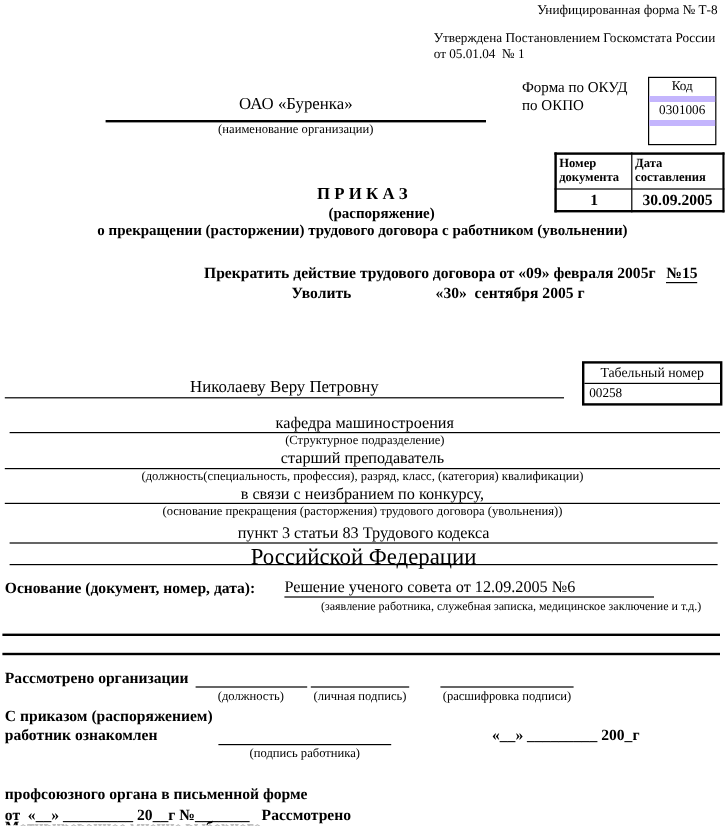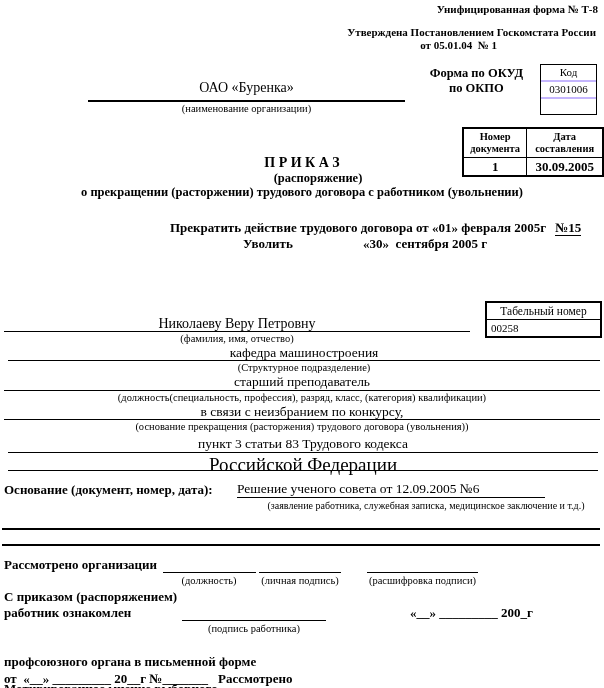--- a/index.html
+++ b/index.html
@@ -1,37 +1,37 @@
 <!DOCTYPE html>
 <html><head>
 <meta charset="utf-8">
 <style>
   html,body{margin:0;padding:0;background:#fff;}
   .page{position:relative;width:604px;height:688px;background:#fff;
         font-family:"Liberation Serif","DejaVu Serif",serif;color:#000;overflow:hidden;}
   .abs{position:absolute;}
   .b{font-weight:bold;}
   .ctr{text-align:center;}
-  .rgt{text-align:center;font-weight:bold;}
+  .rgt{text-align:left;}
   .small{font-size:10.5px;line-height:12px;}
   .txt10{font-size:10px;line-height:12px;}
   .txt11{font-size:11px;line-height:13px;}
   .txt12{font-size:12.5px;line-height:15px;}
   .txt13{font-size:13px;line-height:15px;}
   .txt14{font-size:14px;line-height:16px;}
   .pre{white-space:pre;}
   .hline{position:absolute;height:0;border-top:1px solid #000;}
   .h2{border-top-width:2px;}
   .ulspan{border-bottom:1px solid #000;}
   .code-box{width:55px;border:1px solid #000;font-size:11px;}
-  .code-row{height:15px;line-height:15px;border-top:2px solid #c4b5fd;}
+  .code-row{height:15px;line-height:15px;border-top:5px solid #c4b5fd;}
   .code-row.first{border-top:none;}
   .doc-table{border-collapse:collapse;border:2px solid #000;}
   .doc-table th{font-size:10.5px;line-height:12px;font-weight:bold;border:1px solid #000;
-                text-align:center;vertical-align:middle;padding:2px 2px;}
+                text-align:left;vertical-align:middle;padding:2px 2px;}
   .doc-table td{font-size:13px;font-weight:bold;border:1px solid #000;text-align:center;
                 height:17px;padding:0;}
   .col-num{width:62px;}
   .col-date{width:76px;}
   .tab-box{width:113px;border:2px solid #000;}
   .tab-header{font-size:11.5px;height:16px;line-height:16px;border-bottom:1px solid #000;text-align:center;}
   .tab-value{font-size:11px;height:16px;line-height:16px;padding-left:4px;}
 </style>
 </head>
 <body>
@@ -70,33 +70,32 @@
       <td>30.09.2005</td>
     </tr>
   </tbody>
     </table>
 
   <div class="abs ctr b txt14" style="left:0;top:155px;width:604px;">П Р И К А З</div>
   <div class="abs ctr b txt12" style="left:16px;top:171px;width:604px;">(распоряжение)</div>
   <div class="abs ctr b txt12" style="left:0;top:185px;width:604px;">о прекращении (расторжении) трудового договора с работником (увольнении)</div>
 
   <div class="abs b txt13" style="left:170px;top:220px;">
-    <span>Прекратить действие трудового договора от «01» февраля 2005г</span><span class="ulspan" style="margin-left:9px;">№15</span>
+    <span>Прекратить действие трудового договора от «09» февраля 2005г</span><span class="ulspan" style="margin-left:9px;">№15</span>
   </div>
   <div class="abs b txt13" style="left:243px;top:236px;">Уволить</div>
   <div class="abs b txt13 pre" style="left:363px;top:236px;">«30»  сентября 2005 г</div>
 
   <div class="abs tab-box" style="left:485px;top:301px;">
     <div class="tab-header">Табельный номер</div>
     <div class="tab-value">00258</div>
   </div>
 
   <div class="abs ctr txt14" style="left:4px;top:316px;width:466px;">Николаеву Веру Петровну</div>
   <div class="hline" style="left:4px;top:331px;width:466px;"></div>
-  <div class="abs ctr small" style="left:4px;top:333px;width:466px;">(фамилия, имя, отчество)</div>
 
   <div class="abs ctr" style="left:8px;top:345px;width:592px;font-size:13.5px;">кафедра машиностроения</div>
   <div class="hline" style="left:8px;top:360px;width:592px;"></div>
   <div class="abs ctr small" style="left:8px;top:362px;width:592px;text-align:center;">(Структурное подразделение)</div>
 
   <div class="abs ctr" style="left:4px;top:374px;width:596px;font-size:13.5px;">старший преподаватель</div>
   <div class="hline" style="left:4px;top:390px;width:596px;"></div>
   <div class="abs ctr small" style="left:4px;top:392px;width:596px;">(должность(специальность, профессия), разряд, класс, (категория) квалификации)</div>
 
   <div class="abs ctr" style="left:4px;top:404px;width:596px;font-size:13.5px;">в связи с неизбранием по конкурсу,</div>

